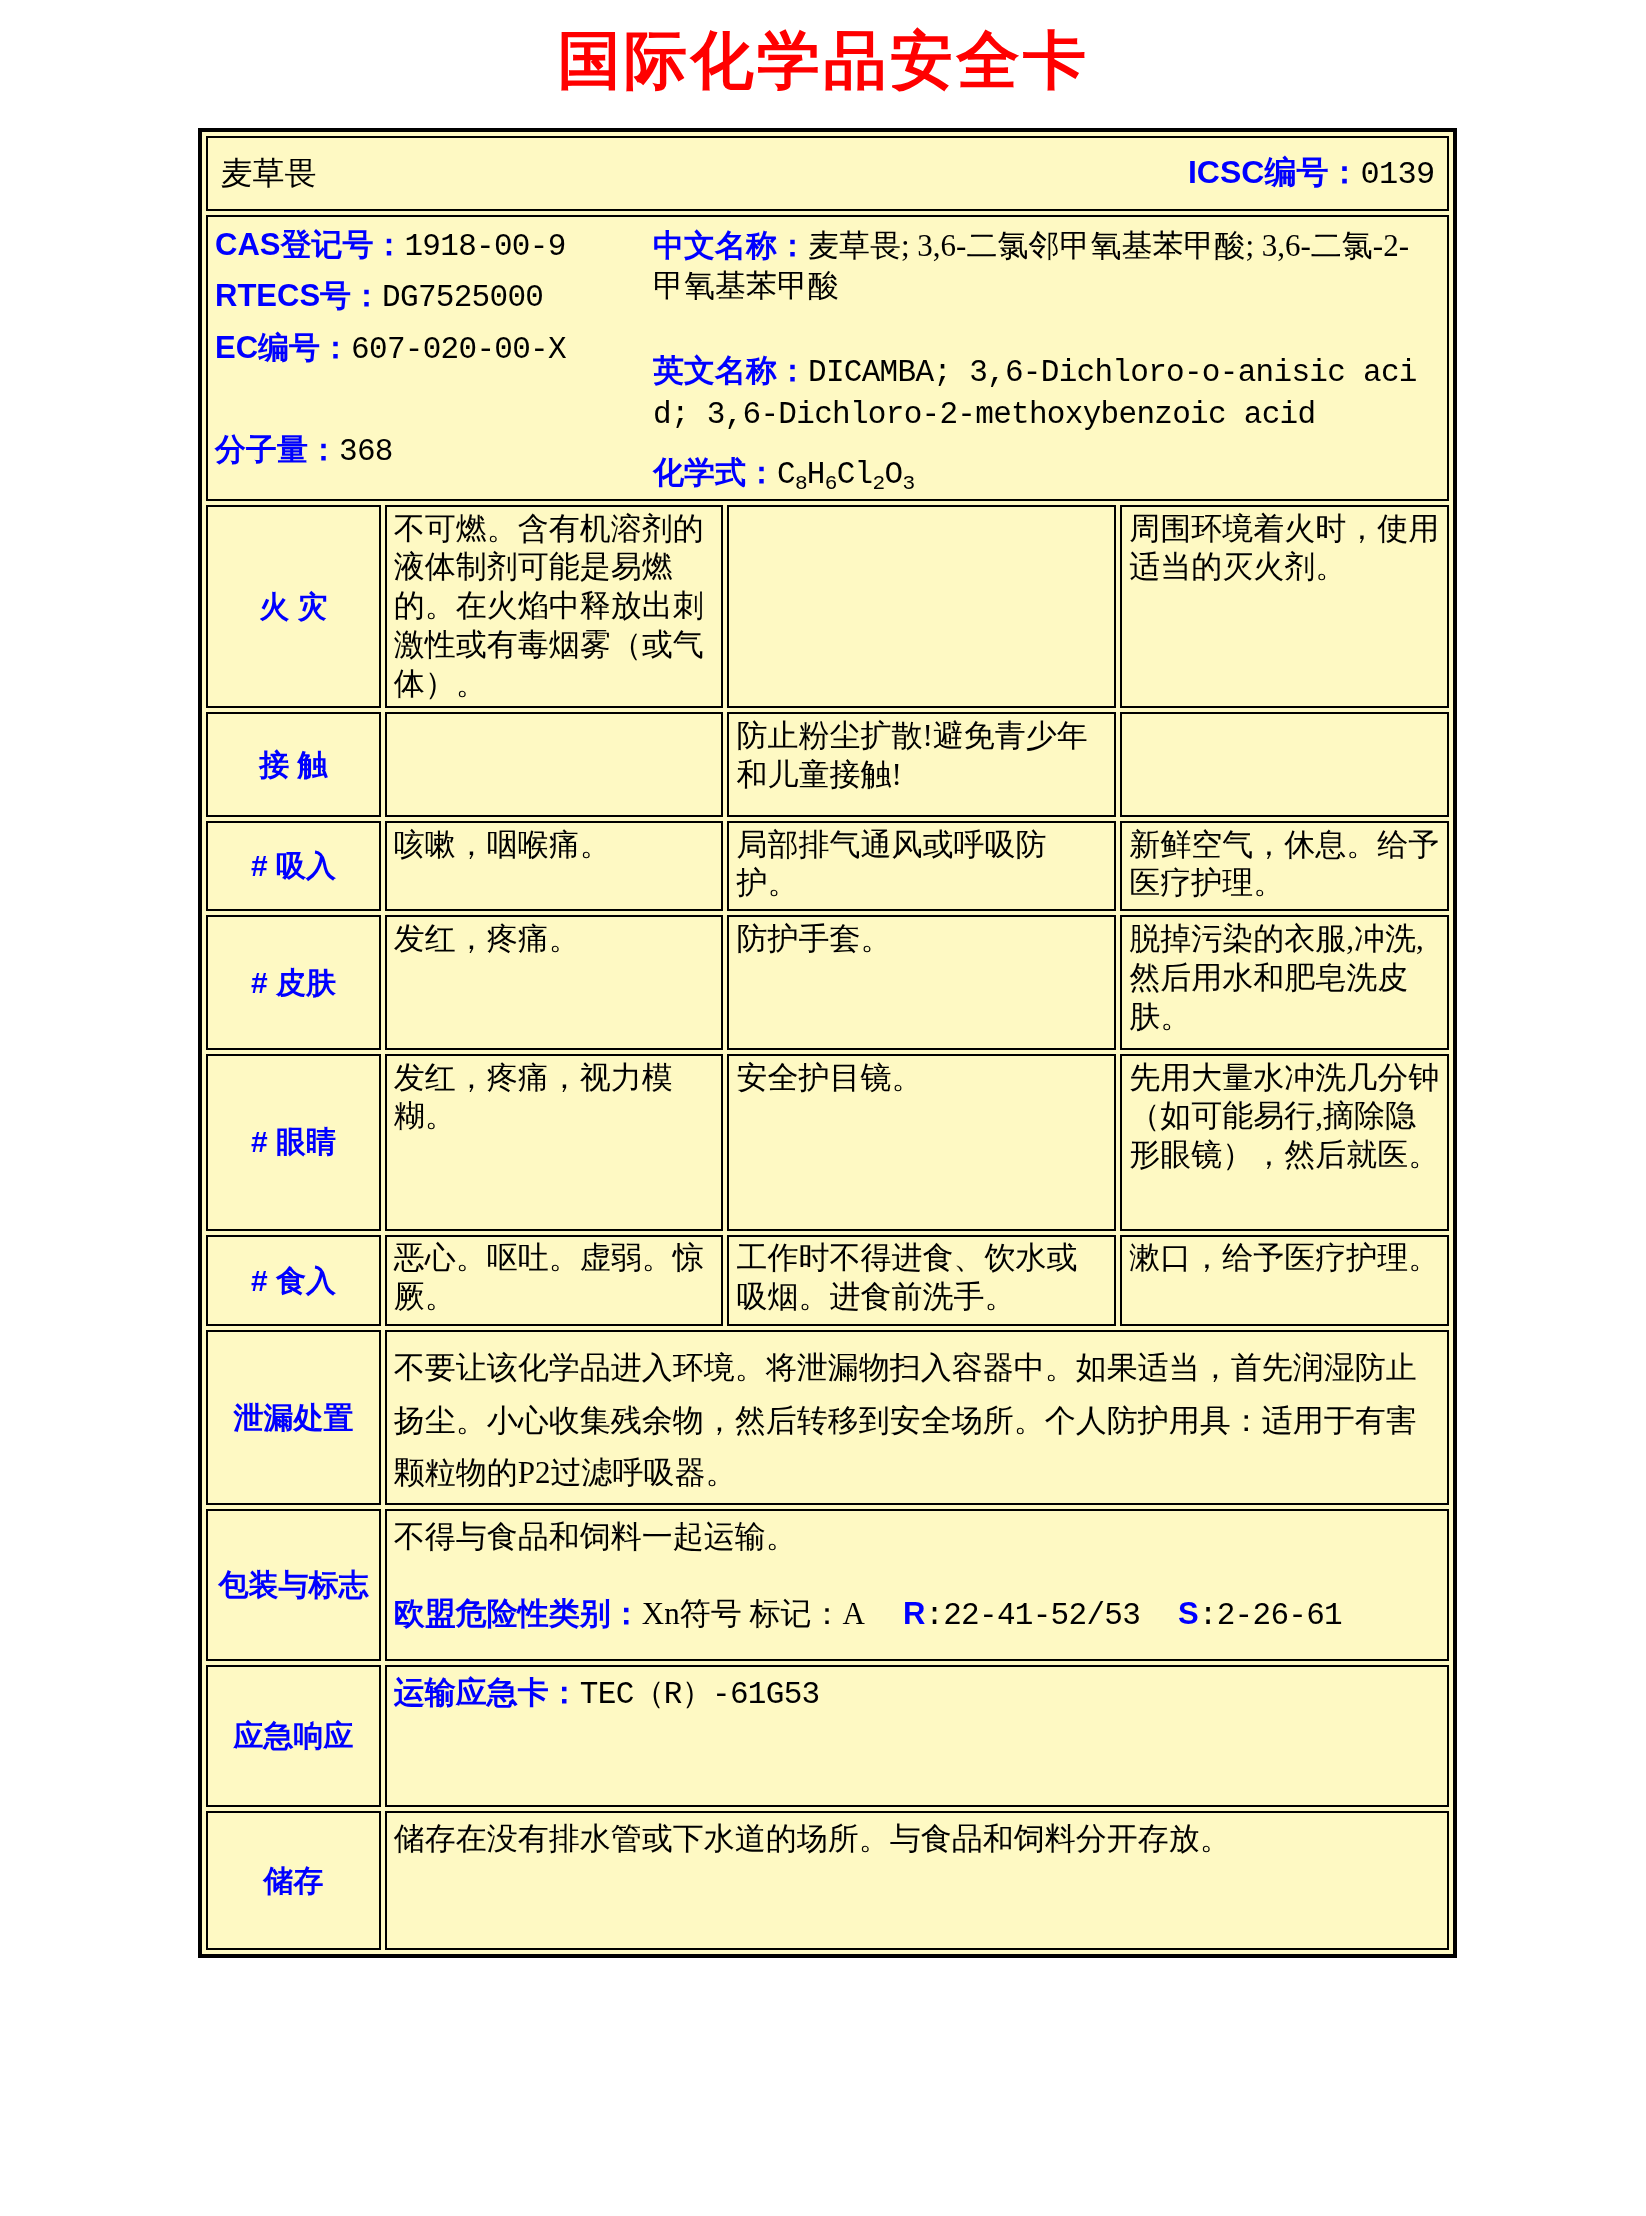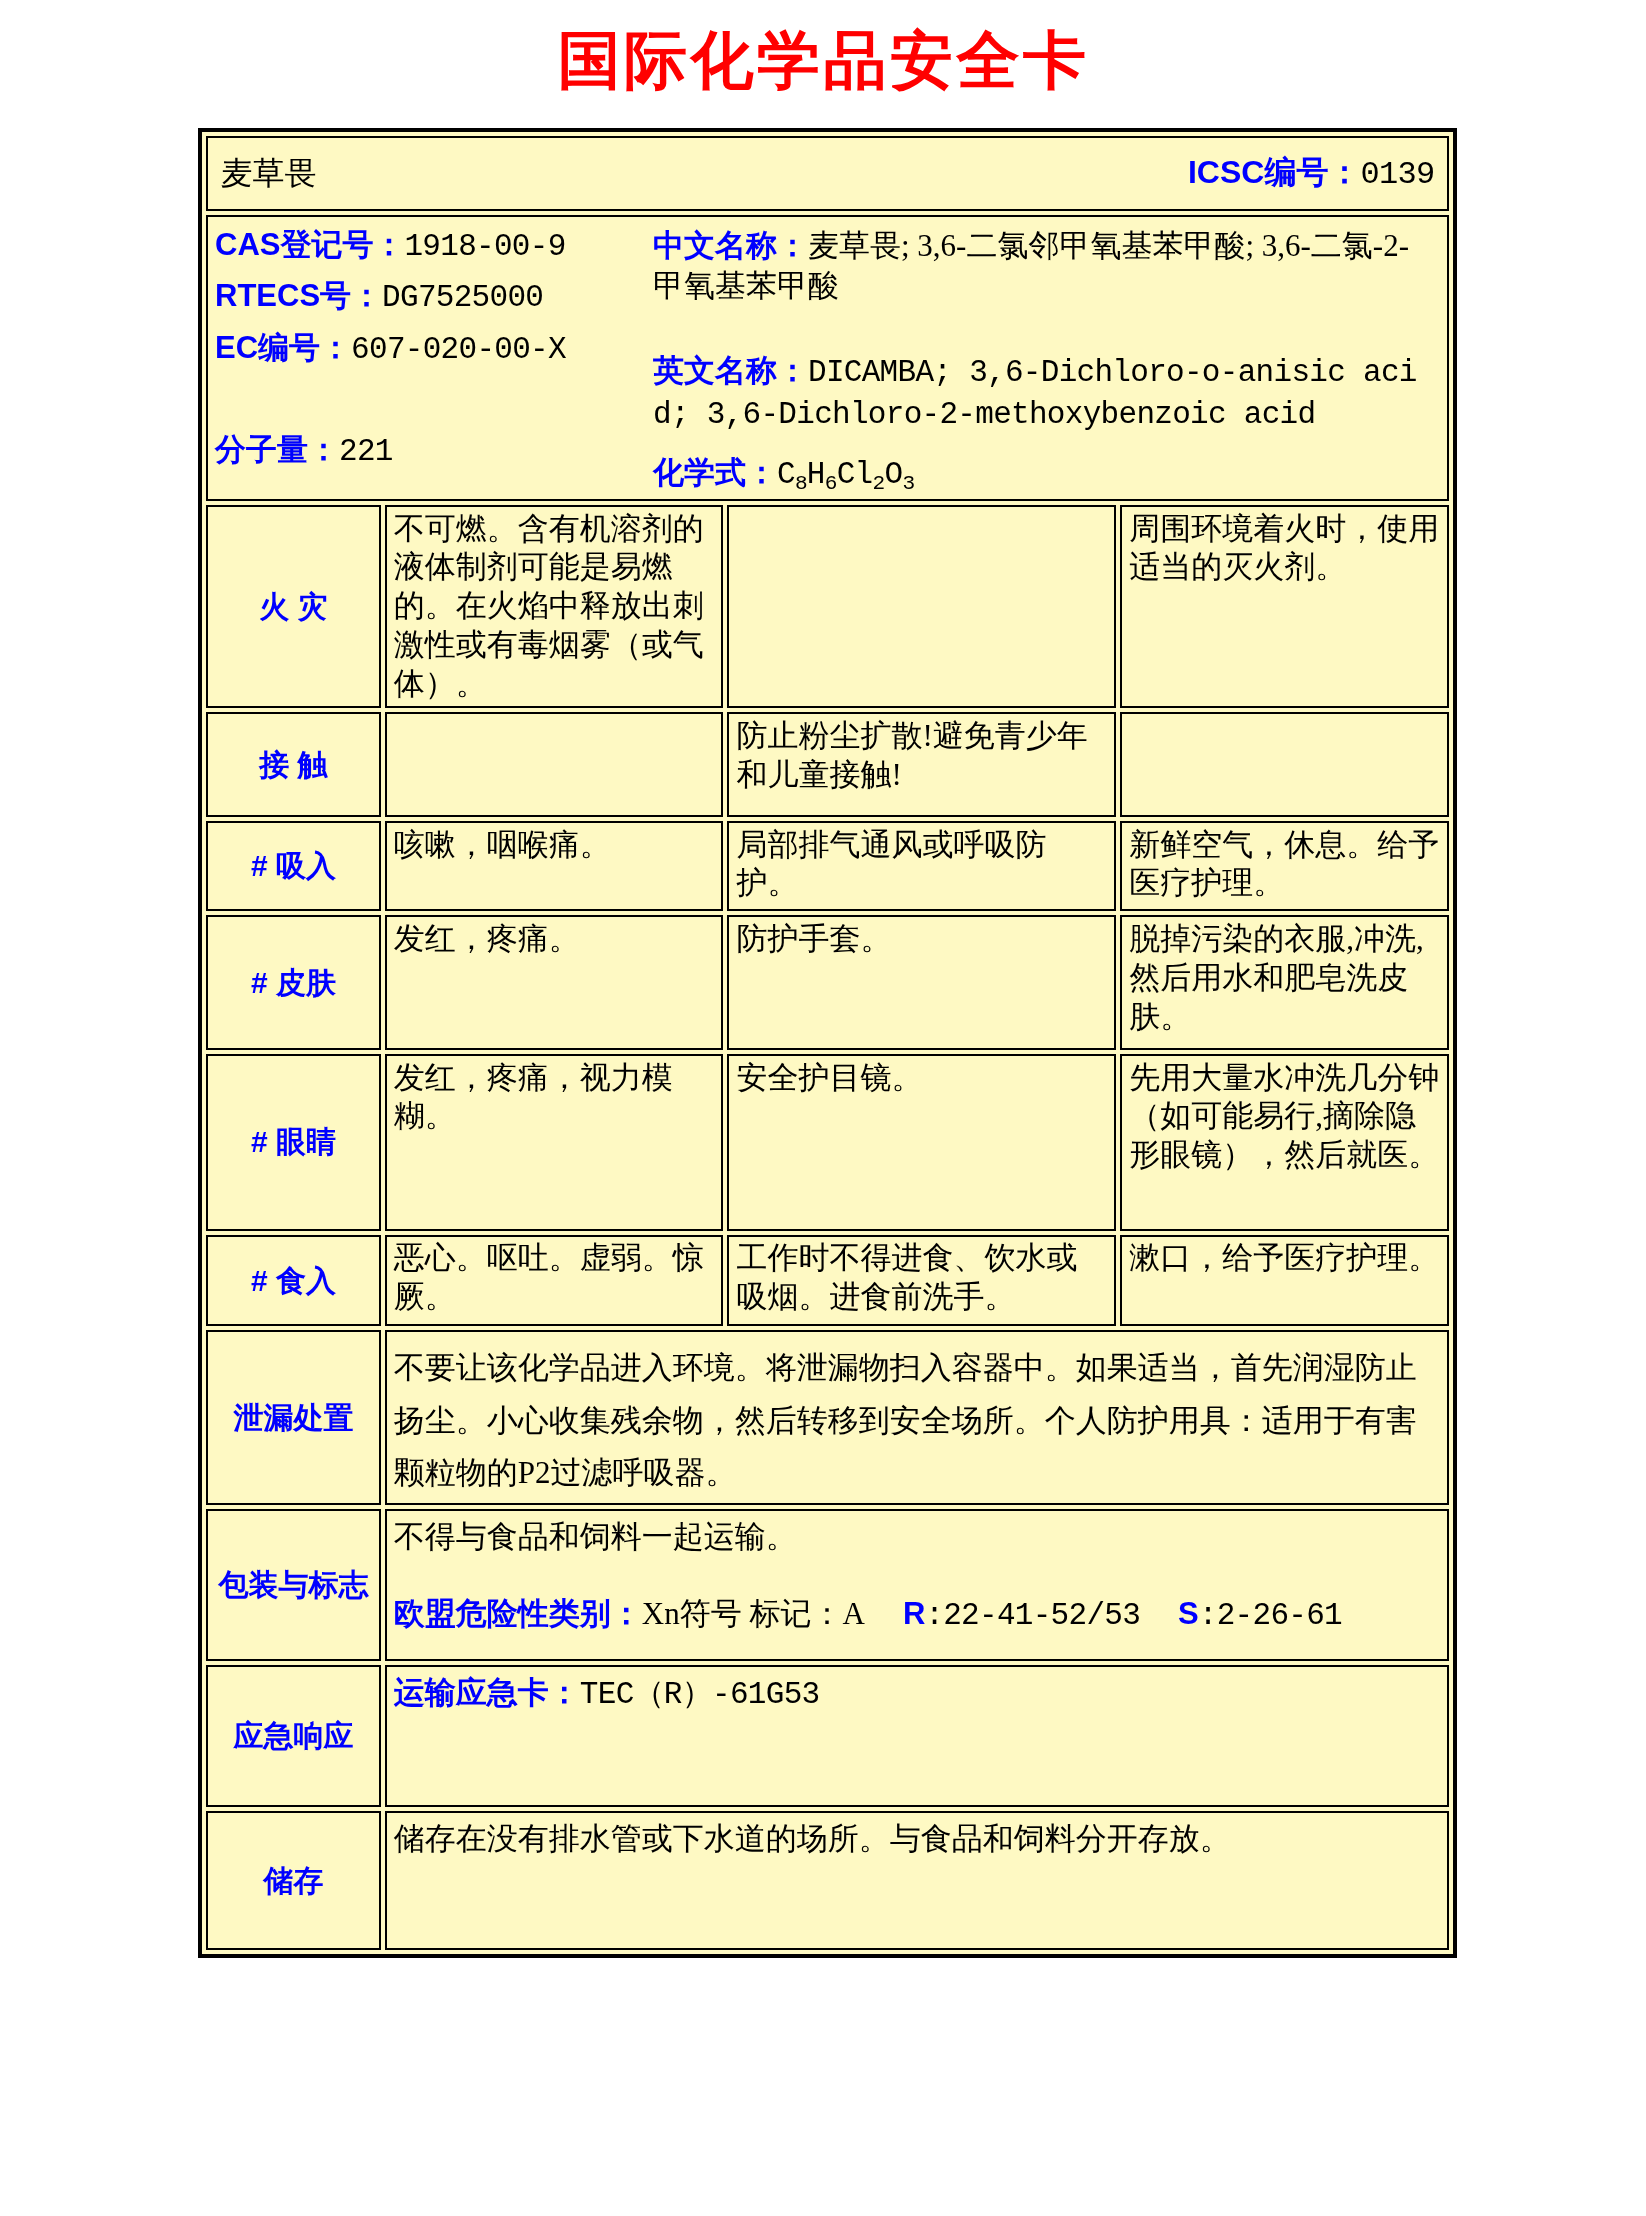--- a/index.html
+++ b/index.html
@@ -133,21 +133,21 @@
           <div class="line">
             <span class="bl">CAS登记号：</span><span class="ascii">1918-00-9</span>
           </div>
           <div class="line">
             <span class="bl">RTECS号：</span><span class="ascii">DG7525000</span>
           </div>
           <div class="line">
             <span class="bl">EC编号：</span><span class="ascii">607-020-00-X</span>
           </div>
           <div class="line mwline">
-            <span class="bl">分子量：</span><span class="ascii">221</span>
+            <span class="bl">分子量：</span><span class="ascii">368</span>
           </div>
         </div>
         <div class="idsRight">
           <div class="cnBlock">
             <span class="bl">中文名称：</span><span>麦草畏; 3,6-二氯邻甲氧基苯甲酸; 3,6-二氯-2-甲氧基苯甲酸</span>
           </div>
           <div class="enBlock">
             <span class="bl">英文名称：</span><span class="ascii">DICAMBA; 3,6-Dichloro-o-anisic acid; 3,6-Dichloro-2-methoxybenzoic acid</span>
           </div>
           <div class="formulaLine">

